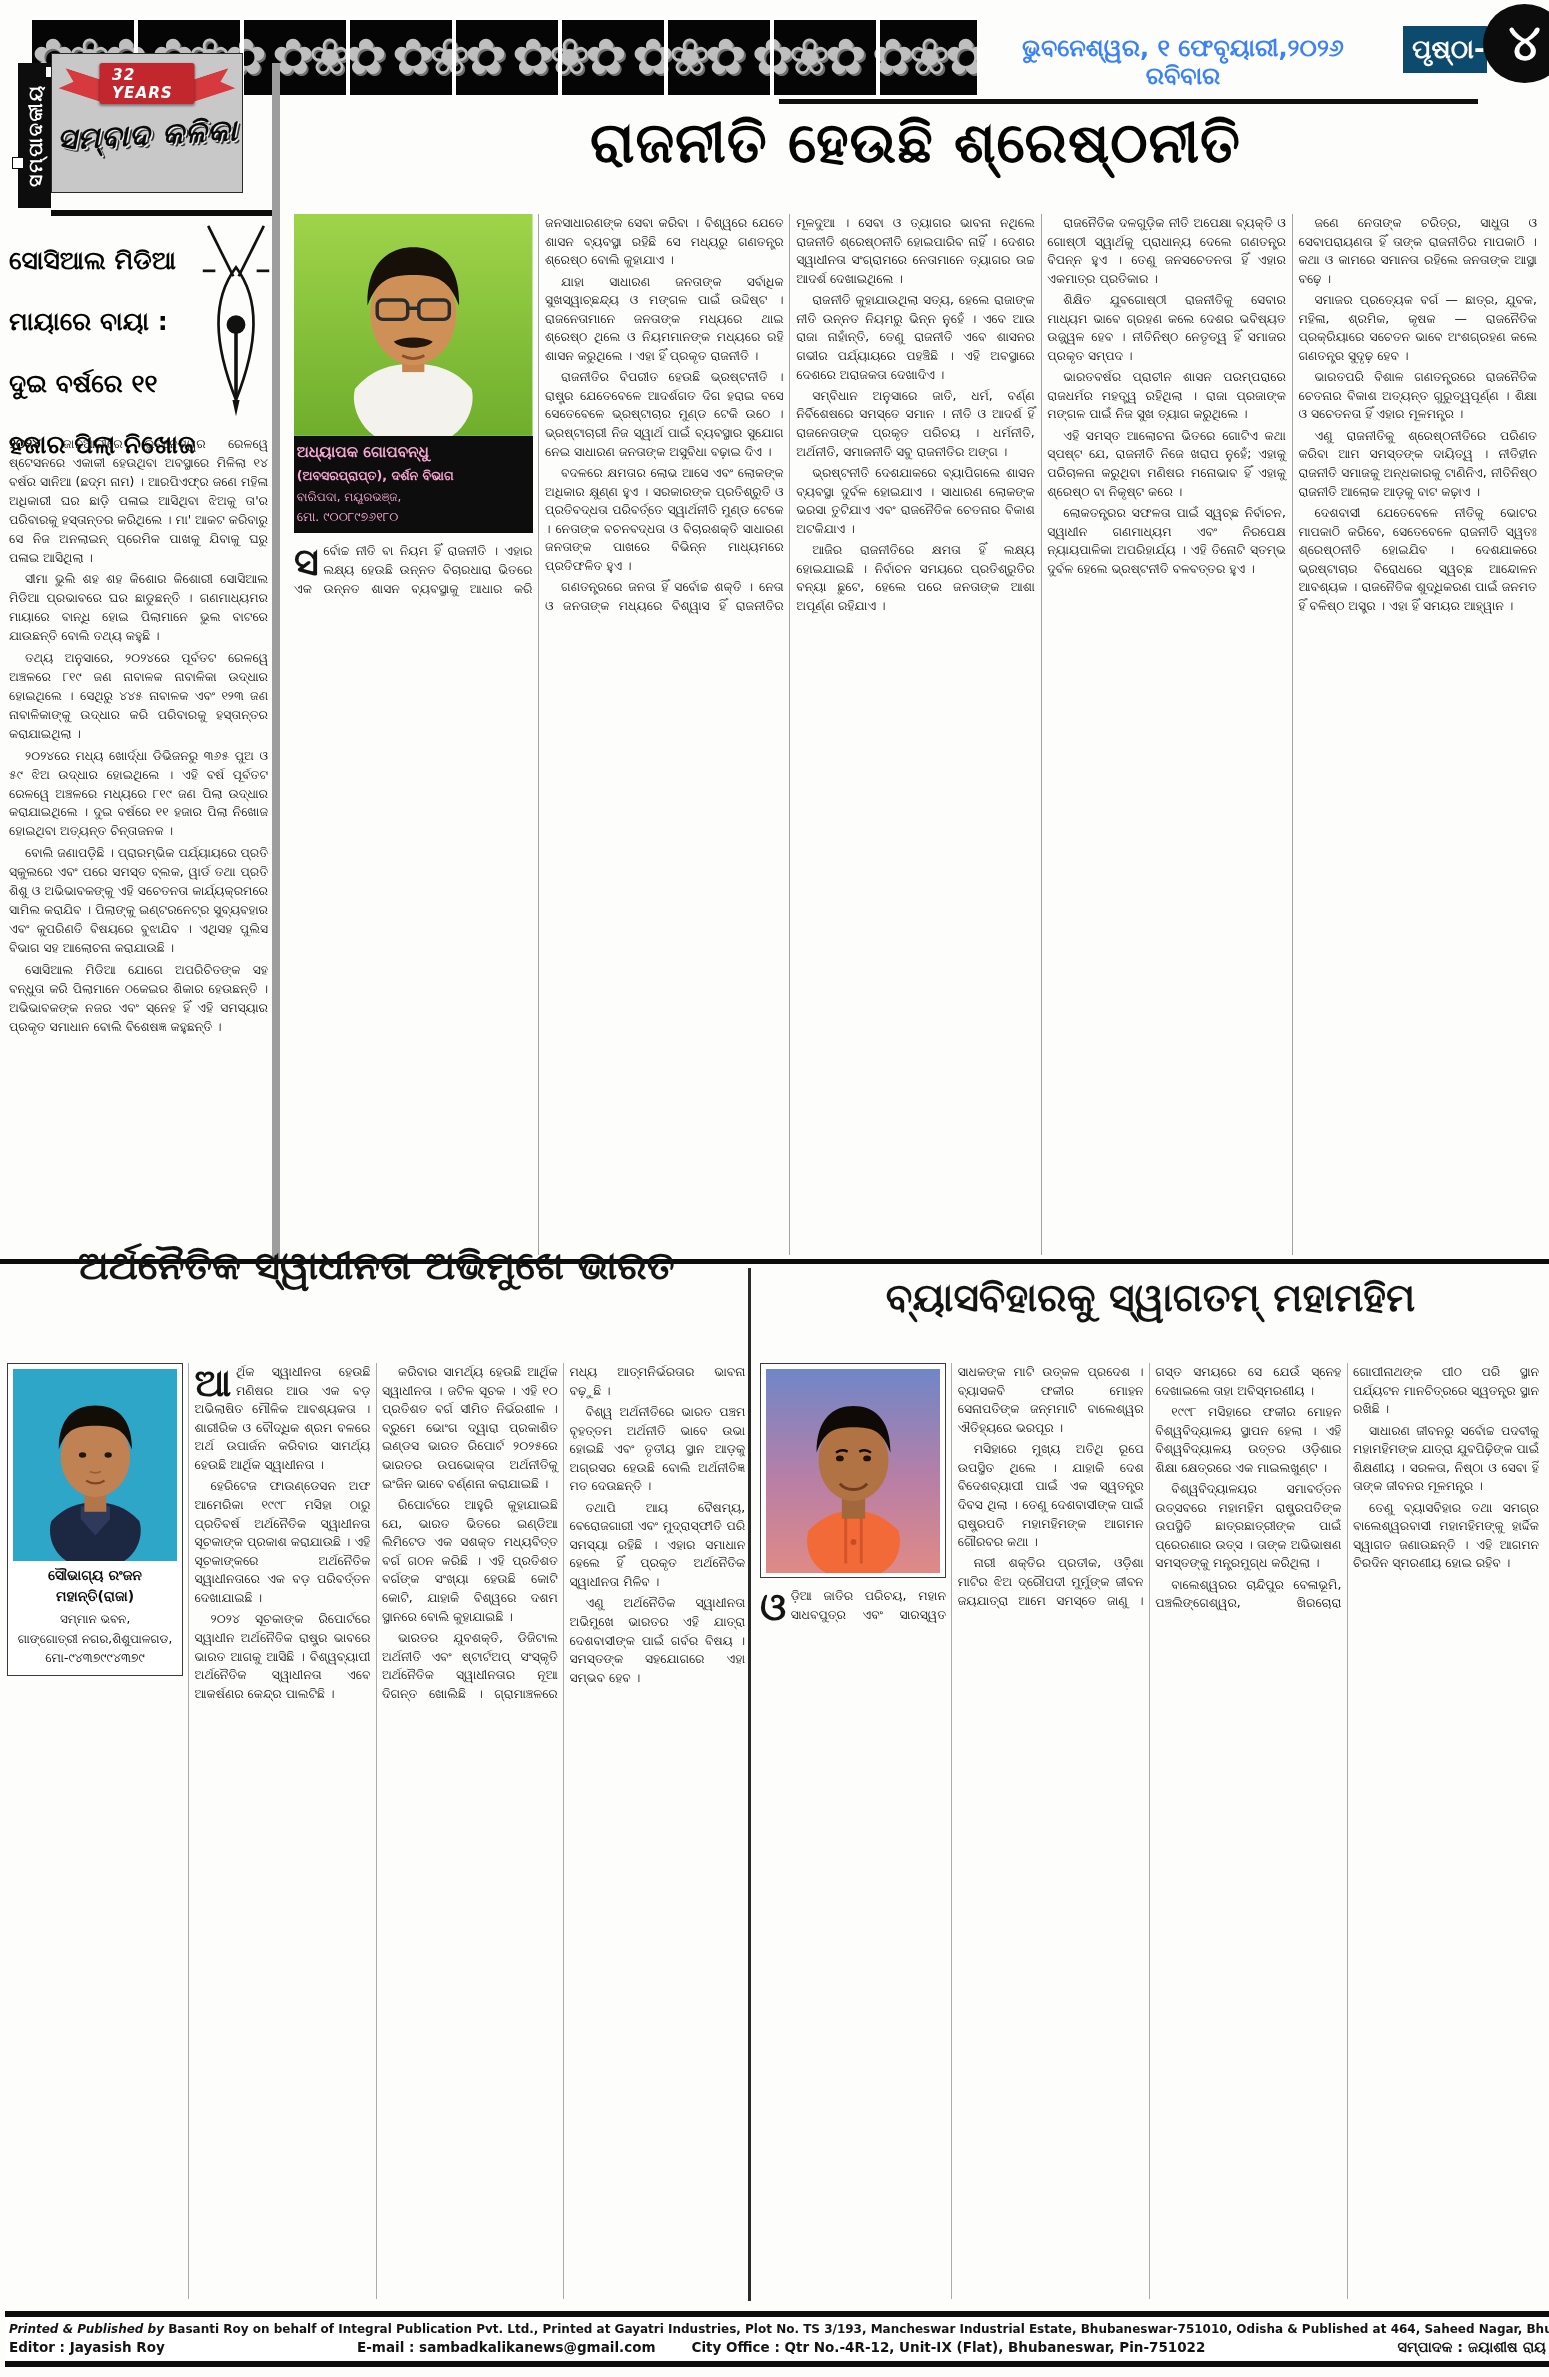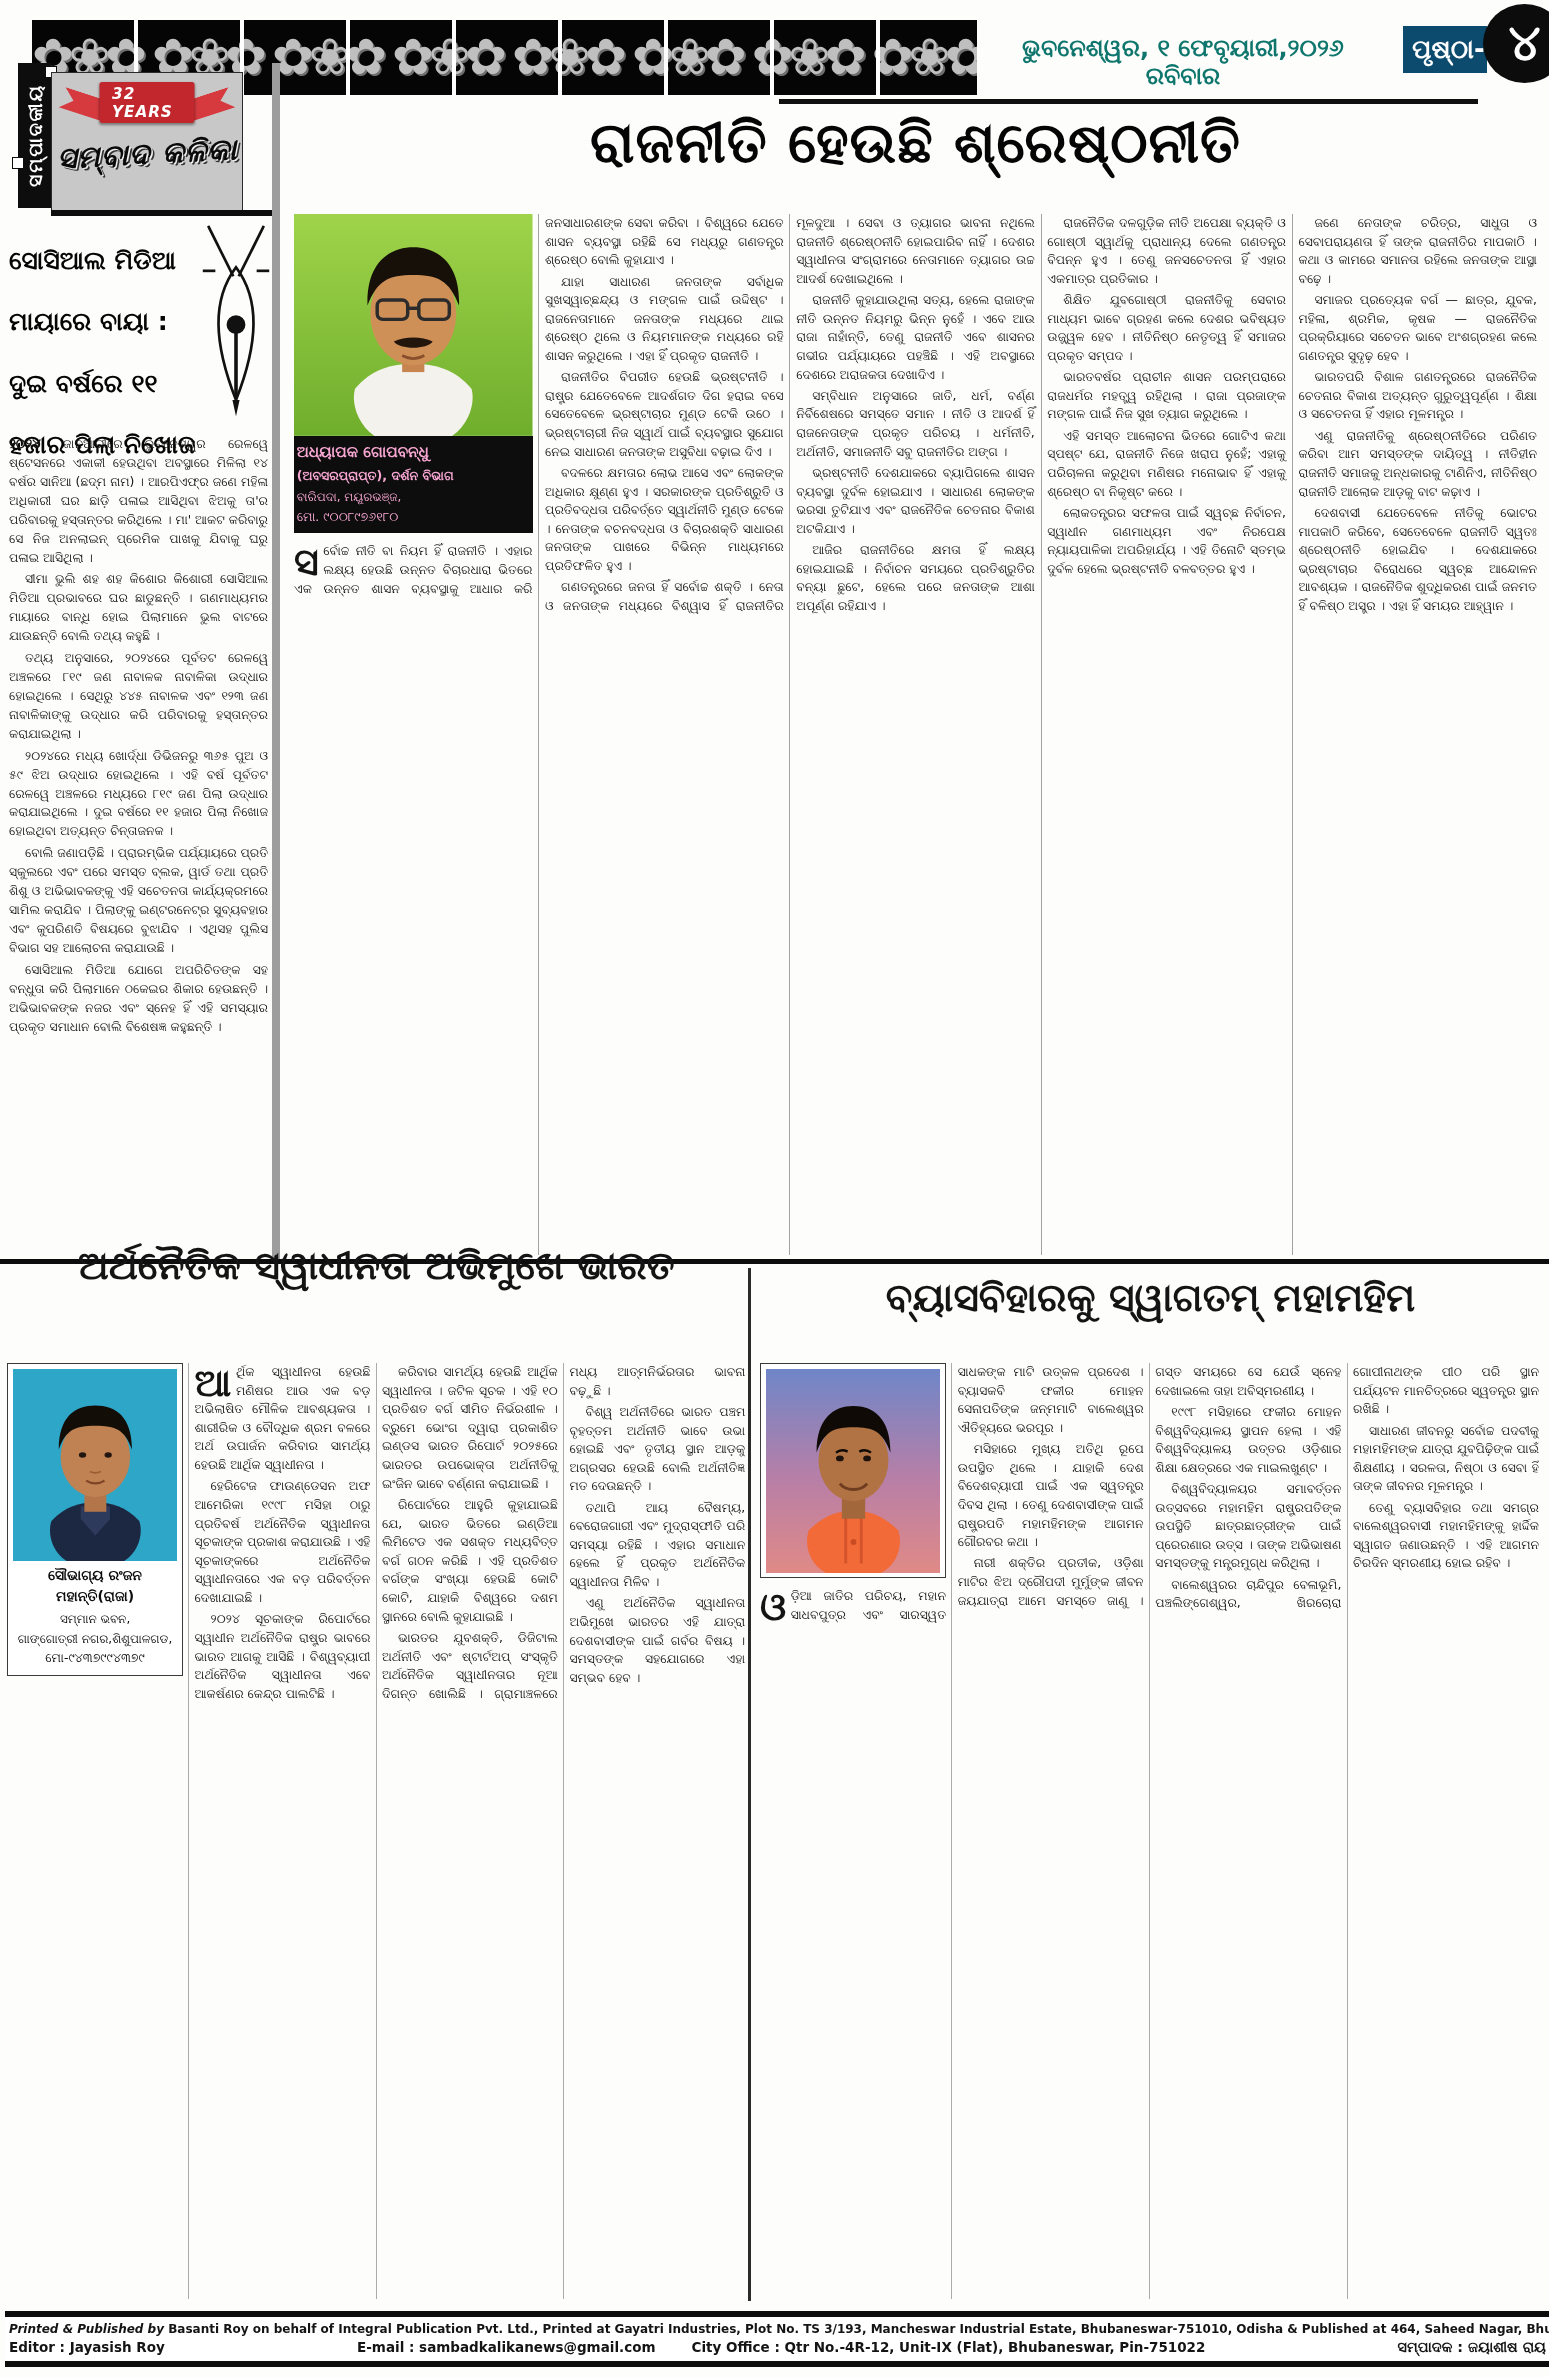--- a/index.html
+++ b/index.html
@@ -18,21 +18,21 @@
     font-size:50px;line-height:75px;color:#bfbfbf;letter-spacing:-5.4px;
     text-shadow:1.8px 1.8px 0 #6e6e6e;
   }
   .flower-strip .tile-gaps{
     position:absolute;inset:0;
     background:repeating-linear-gradient(90deg,transparent 0 102px,#ffffff 102px 106px);
   }
   
   .date-line{
     position:absolute;left:983px;top:34px;width:400px;text-align:center;
-    font-size:24px;font-weight:bold;color:#0f766e;
+    font-size:24px;font-weight:bold;color:#3b82f6;
   }
   .page-badge{position:absolute;left:1403px;top:3.6px;display:flex;align-items:center;}
   .page-badge .label{
     background:#0c4a6e;color:#fff;font-size:26px;font-weight:bold;
     padding:5.4px 1.8px 5.4px 9px;margin-top:12.6px;height:36px;display:flex;align-items:center;
   }
   .page-badge .num{
     width:83px;height:79px;border-radius:50%;background:#0c0c0c;color:#fff;
     display:flex;align-items:center;justify-content:center;
     font-size:50px;font-weight:bold;margin-left:-3.6px;
@@ -43,21 +43,21 @@
     position:absolute;left:18px;top:63px;width:33px;height:145px;background:#0d0d0d;
     display:flex;align-items:center;justify-content:center;
   }
   .section-bar .vtext{
     writing-mode:vertical-rl;transform:rotate(180deg);
     color:#fff;font-weight:bold;font-size:19px;letter-spacing:1.8px;
   }
   .section-bar::before{content:"";position:absolute;top:3.6px;right:-5.4px;width:10px;height:10px;background:#fff;outline:1.8px solid #0d0d0d;}
   .section-bar::after{content:"";position:absolute;bottom:40px;left:-5.4px;width:10px;height:10px;background:#fff;outline:1.8px solid #0d0d0d;}
   .logo-box{
-    position:absolute;left:51px;top:72px;width:190px;height:138px;
+    position:absolute;left:51px;top:53px;width:190px;height:138px;
     background:#c8c8c8;border:1.8px solid #2a2a2a;overflow:hidden;
   }
   .ribbon{position:relative;width:100%;height:50px;margin-top:3.6px;}
   .ribbon .band{
     position:absolute;left:50%;top:5.4px;transform:translateX(-50%);
     background:#c1272d;color:#fff;font-weight:bold;font-style:italic;
     font-size:15.3px;padding:2.7px 12.6px;letter-spacing:0.9px;
     box-shadow:0 1.8px 2.7px rgba(0,0,0,.4);border-radius:2.7px;
   }
   .ribbon .tail-l,.ribbon .tail-r{

